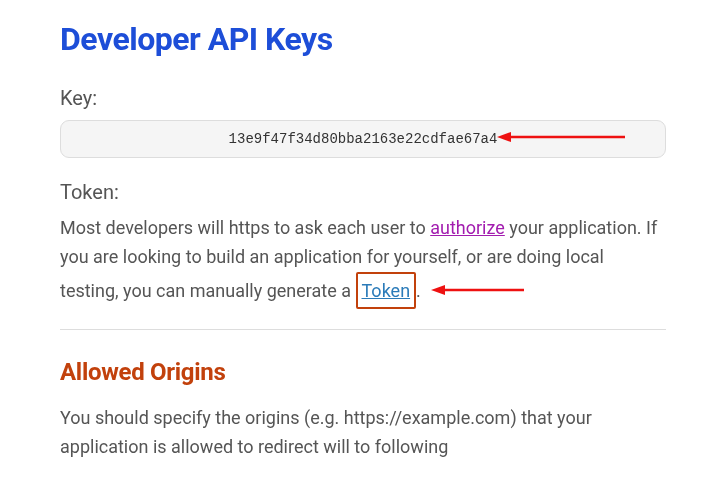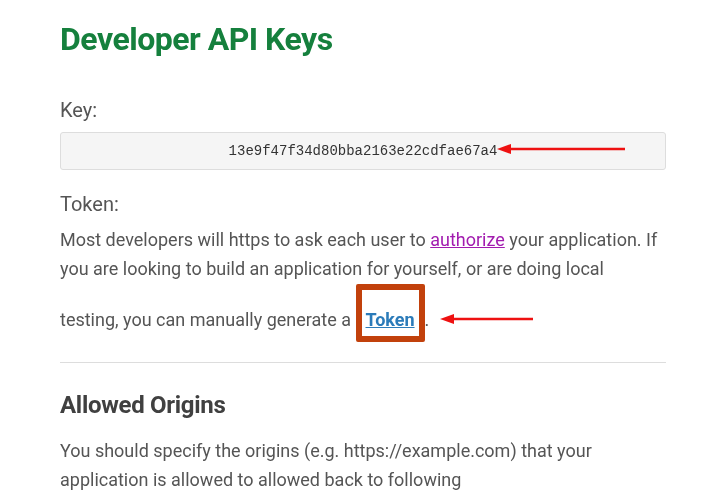--- a/index.html
+++ b/index.html
@@ -12,42 +12,42 @@
       color: #333;
       background: #fff;
       width: 726px;
       height: 500px;
       overflow: hidden;
       padding: 20px 60px 0 60px;
     }
     h1.main-heading {
       font-size: 32px;
       font-weight: 700;
-      color: #15803d;
-      margin-bottom: 40px;
+      color: #1d4ed8;
+      margin-bottom: 28px;
       letter-spacing: -0.5px;
     }
     h2.sub-heading {
       font-size: 24px;
       font-weight: 700;
-      color: #404040;
+      color: #c2410c;
       margin-bottom: 18px;
       letter-spacing: -0.3px;
     }
     .field-label {
       font-size: 20px;
       color: #555;
       font-weight: 400;
       margin-bottom: 10px;
     }
     .key-box {
       position: relative;
       background: #f5f5f5;
       border: 1px solid #ddd;
-      border-radius: 3px;
+      border-radius: 9px;
       padding: 10px 0;
       text-align: center;
       font-family: "Courier New", Courier, monospace;
       font-size: 14px;
       color: #333;
       margin-bottom: 22px;
     }
     .key-box .arrow {
       position: absolute;
       right: 38px;
@@ -58,25 +58,24 @@
       font-size: 18px;
       line-height: 1.6;
       color: #555;
       margin-bottom: 18px;
     }
     .description a {
       color: #a21caf;
       text-decoration: underline;
     }
     .token-highlight {
-      border: 6px solid #c2410c;
-      padding: 16px 4px 2px 4px;
+      border: 2px solid #c2410c;
+      padding: 3px 4px 2px 4px;
       border-radius: 2px;
       display: inline-block;
-      font-weight: bold;
     }
     .token-highlight a {
       color: #2b7bb9;
       text-decoration: underline;
     }
     .inline-arrow {
       display: inline-block;
       vertical-align: middle;
       margin-left: 6px;
     }
@@ -112,13 +111,13 @@
       <line x1="12" y1="7" x2="93" y2="7" stroke="#e11" stroke-width="2.5"></line>
       <polygon points="0,7 14,2 14,12" fill="#e11"></polygon>
     </svg>
   </span>
 </p>
 
 <hr class="divider">
 
 <h2 class="sub-heading">Allowed Origins</h2>
 
-<p class="description">You should specify the origins (e.g. https://example.com) that your application is allowed to allowed back to following</p>
+<p class="description">You should specify the origins (e.g. https://example.com) that your application is allowed to redirect will to following</p>
 
 </body></html>

